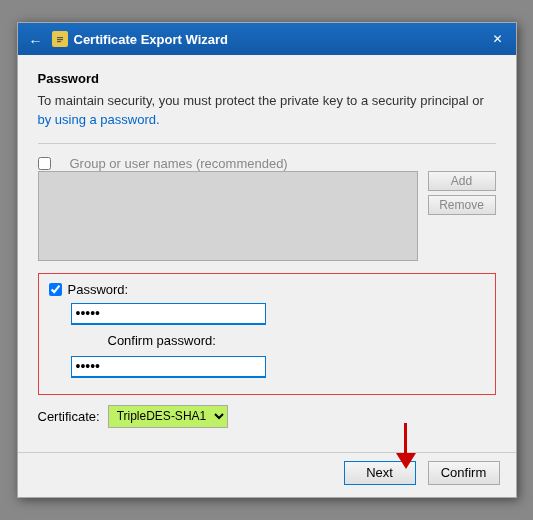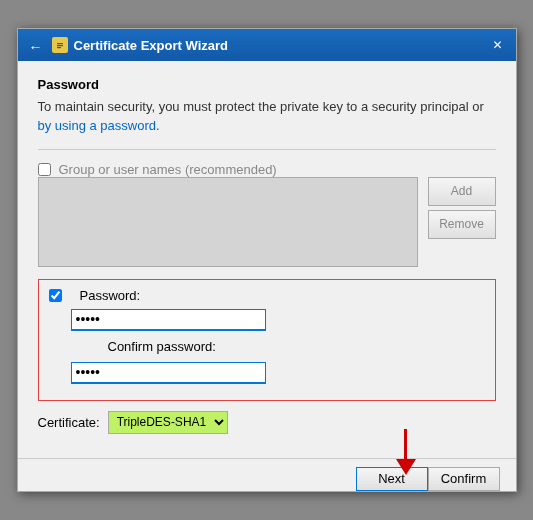--- a/index.html
+++ b/index.html
@@ -91,21 +91,21 @@
       color: #0066cc;
     }
     .divider {
       border: none;
       border-top: 1px solid #ccc;
       margin-bottom: 12px;
     }
     .checkbox-row {
       display: flex;
       align-items: center;
-      gap: 8px;
+      gap: 19px;
       margin-bottom: 0;
       color: #888;
     }
     .checkbox-row input[type=checkbox] {
       width: 13px;
       height: 13px;
     }
     .main-area {
       display: flex;
       gap: 10px;
@@ -119,37 +119,37 @@
     }
     .btn-group {
       display: flex;
       flex-direction: column;
       gap: 4px;
       justify-content: flex-start;
       padding-top: 0;
     }
     .btn-side {
       width: 68px;
-      height: 29px;
+      height: 20px;
       background: linear-gradient(to bottom, #f5f5f5, #e0e0e0);
       border: 1px solid #aaa;
       font-size: 12px;
       cursor: pointer;
       color: #888;
     }
     .password-section {
       border: 1.5px solid #e04040;
       padding: 8px 10px;
       margin-bottom: 10px;
       background: transparent;
     }
     .password-row {
       display: flex;
       align-items: center;
-      gap: 18px;
+      gap: 6px;
       margin-bottom: 6px;
     }
     .password-row input[type=checkbox] {
       width: 13px;
       height: 13px;
     }
     .password-label {
       color: #000;
     }
     .password-input-row {
@@ -186,22 +186,22 @@
       height: 23px;
       font-size: 12px;
       border: 1px solid #aaa;
       background: #bef264;
       padding: 0 4px;
     }
     .footer {
       display: flex;
       justify-content: flex-end;
       align-items: center;
-      padding: 8px 16px 0;
-      gap: 0;
+      padding: 8px 16px 12px;
+      gap: 12px;
       border-top: 1px solid #ccc;
       position: relative;
     }
     .btn-footer {
       width: 72px;
       height: 24px;
       font-size: 13px;
       cursor: pointer;
       border: 1px solid #aaa;
       background: linear-gradient(to bottom, #f5f5f5, #e0e0e0);

